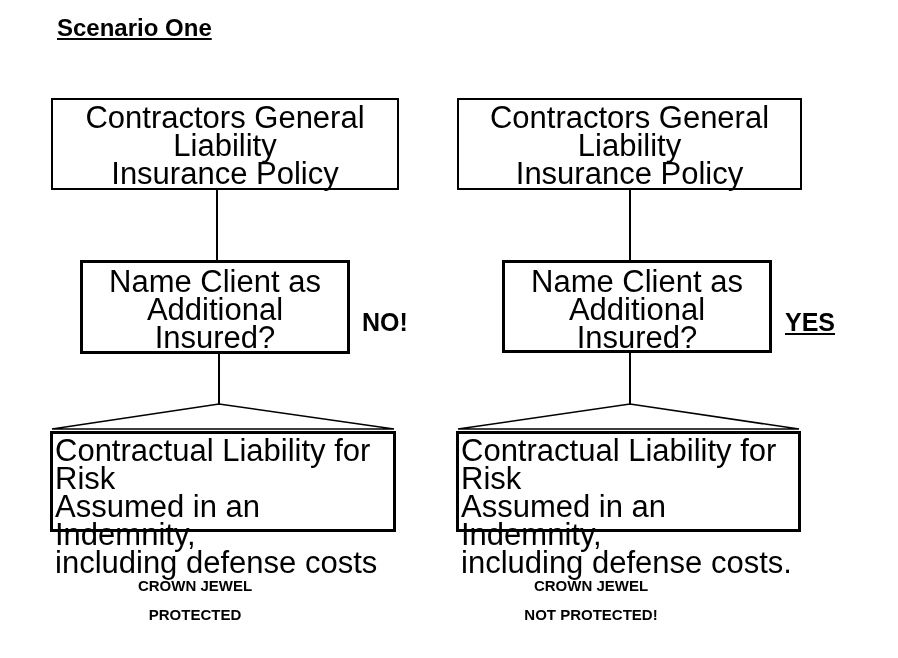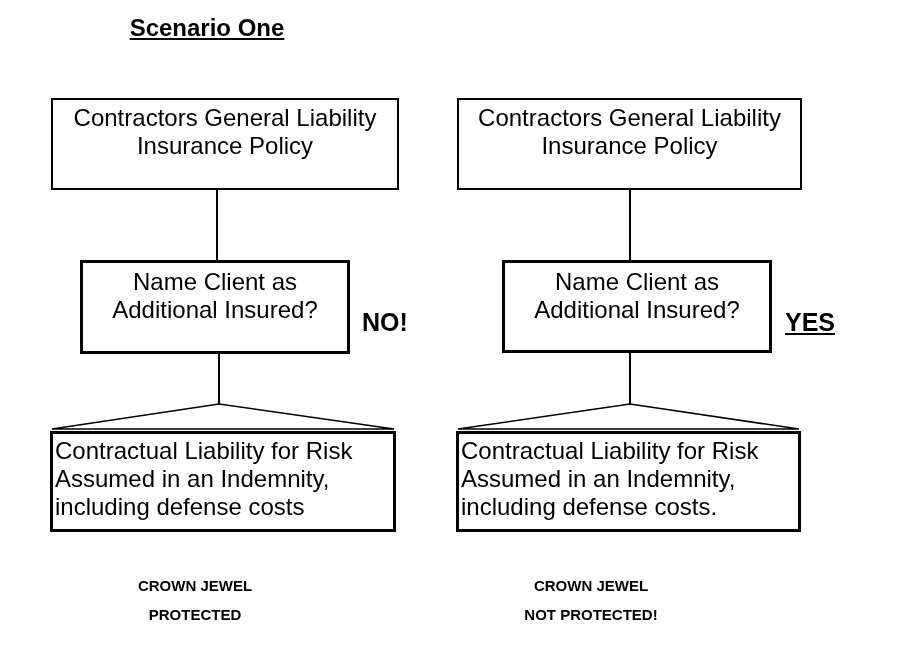--- a/index.html
+++ b/index.html
@@ -23,32 +23,31 @@
     width: 898px;
     height: 658px;
   }
   .scenario-title {
     position: absolute;
     top: 14px;
     width: 300px;
     font-size: 24px;
     font-weight: bold;
     text-decoration: underline;
-    text-align: center;
     white-space: pre-line;
   }
   .title-one { left: 57px; }
   .title-two { left: 500px; }
 
   .node-box {
     position: absolute;
     box-sizing: border-box;
     background: #ffffff;
     border: 2px solid #000000;
-    font-size: 24px;
+    font-size: 31px;
     line-height: 28px;
     text-align: center;
     white-space: pre-line;
   }
   .policy-one   { left: 51px;  top: 98px;  width: 348px; height: 92px;  padding-top: 4px; }
   .policy-two   { left: 457px; top: 98px;  width: 345px; height: 92px;  padding-top: 4px; }
   .question-one { left: 80px;  top: 260px; width: 270px; height: 94px;  padding-top: 5px; border-width: 3px; }
   .question-two { left: 502px; top: 260px; width: 270px; height: 93px;  padding-top: 5px; border-width: 3px; }
   .coverage-one { left: 50px;  top: 431px; width: 346px; height: 101px; border-width: 3px; text-align: left; padding: 3px 2px 0 2px; }
   .coverage-two { left: 456px; top: 431px; width: 345px; height: 101px; border-width: 3px; text-align: left; padding: 3px 2px 0 2px; }

